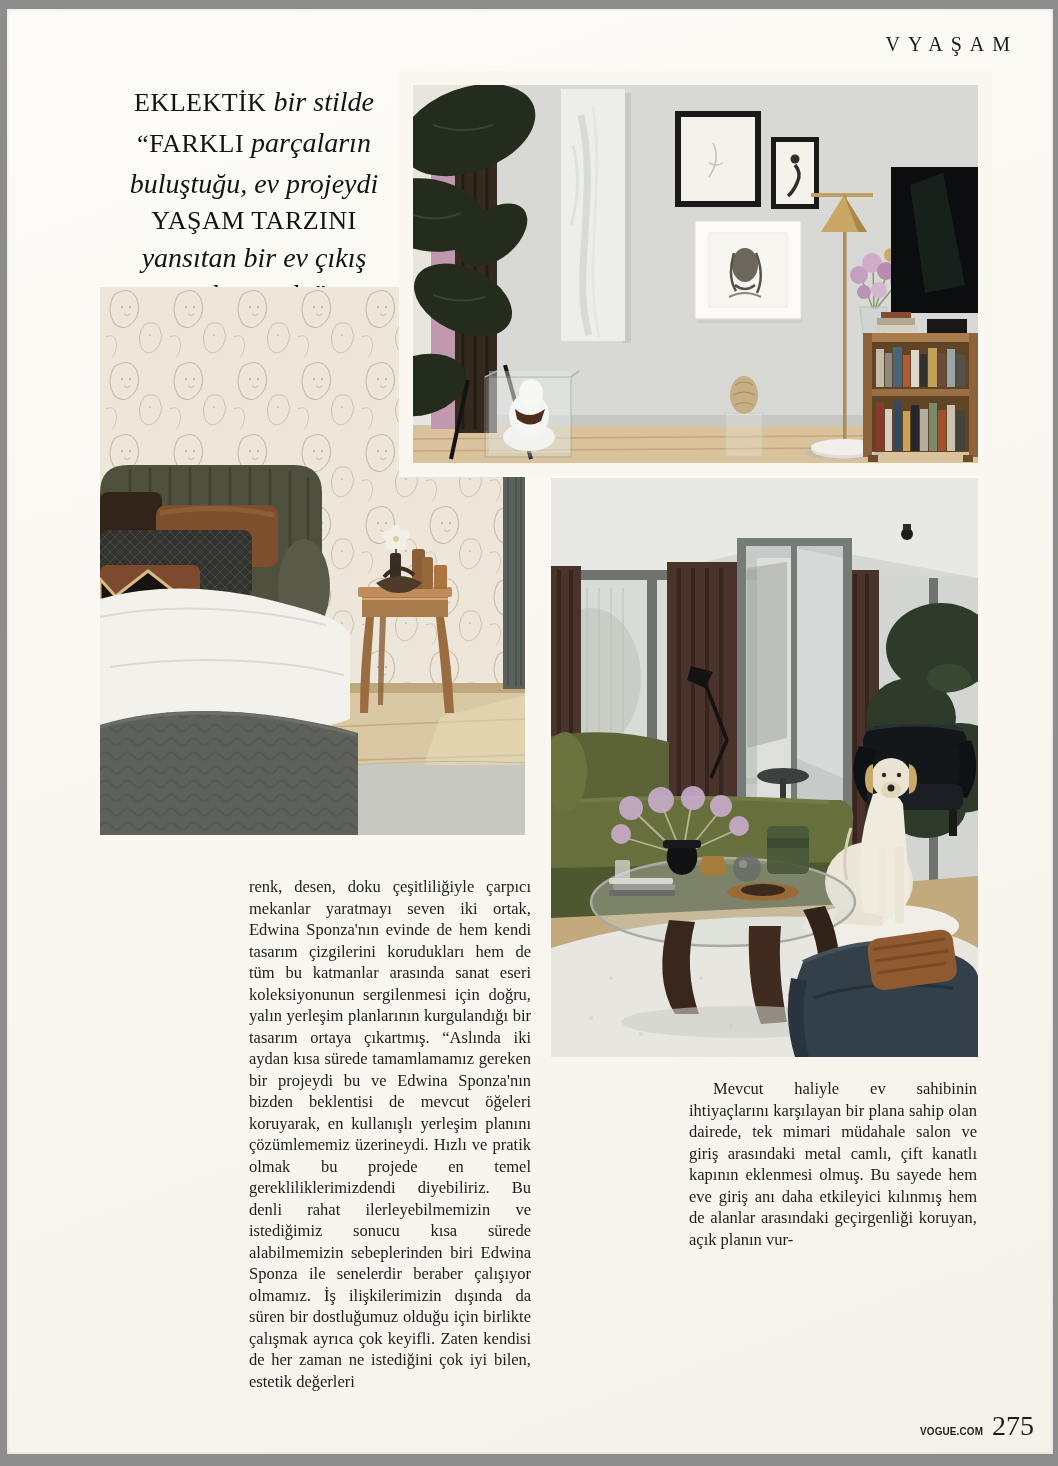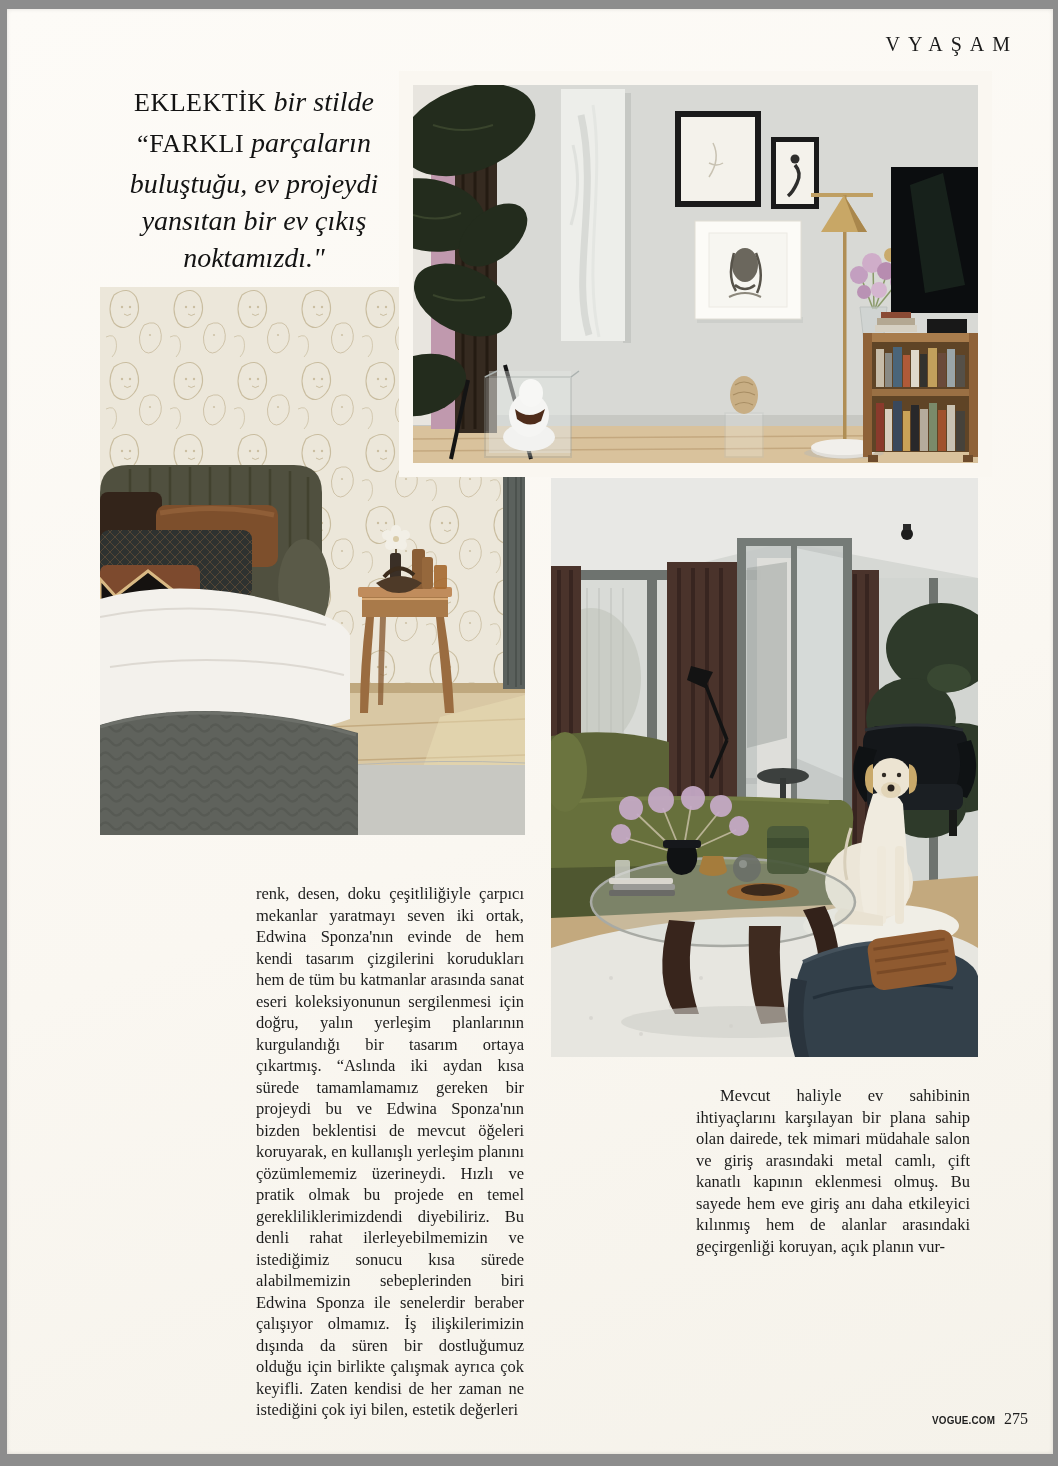--- a/index.html
+++ b/index.html
@@ -26,44 +26,45 @@
   .photo{position:absolute;display:block;}
   .photo svg{display:block;width:100%;height:100%;}
   .photo-living{left:406px;top:76px;width:565px;height:378px;z-index:3;
     box-shadow:0 0 0 14px #faf7f1;}
   .photo-bedroom{left:93px;top:278px;width:425px;height:548px;z-index:1;}
   .photo-dog{left:544px;top:469px;width:427px;height:579px;z-index:1;}
   .col{
     position:absolute;color:#1c1c1c;font-size:16.5px;line-height:21.5px;
     text-align:justify;
   }
-  .col p{margin:8px;}
+  .col p{margin:1px;}
   .col-left{left:241px;top:866px;width:284px;height:520px;}
   .col-right{left:681px;top:1068px;width:290px;height:325px;}
   .col-right p.indent{text-indent:24px;}
   .footer{
-    position:absolute;top:1401px;right:25px;display:flex;align-items:baseline;gap:9px;margin-left:13px;
+    position:absolute;top:1401px;right:19px;display:flex;align-items:baseline;gap:9px;margin-left:13px;
   }
   .footer .site{
     font-family:"Liberation Sans", sans-serif;font-weight:bold;font-size:10.5px;
     letter-spacing:.2px;color:#1d1d1d;transform:scaleX(.94);transform-origin:right;
   }
-  .footer .pageno{font-size:16px;color:#1d1d1d;}
+  .footer .pageno{font-size:28px;color:#1d1d1d;}
 </style>
 </head>
 <body>
 
 <div class="page">
 
   <div class="section-label">VYAŞAM</div>
 
   <div class="pull-quote">
     <div><span class="caps">EKLEKTİK</span><span class="it"> bir stilde</span></div>
     <div><span class="caps">“FARKLI</span><span class="it"> parçaların</span></div>
     <div class="it">buluştuğu, ev projeydi</div>
+    <div class="caps">YAŞAM TARZINI</div>
     <div class="it">yansıtan bir ev çıkış</div>
     <div class="it">noktamızdı."</div>
   </div>
 
   <figure class="photo photo-bedroom" style="margin:0">
     <svg viewBox="0 0 425 548" preserveAspectRatio="none">
       <defs>
         <pattern id="wp" width="64" height="72" patternUnits="userSpaceOnUse">
           <path d="M14,8 q14,-10 22,2 q6,14 -2,24 q-10,12 -20,2 q-8,-14 0,-28z" fill="none" stroke="#bdae8c" stroke-width="1.1" opacity=".75"></path>
           <circle cx="22" cy="20" r="1.2" fill="#bdae8c" opacity=".75"></circle>

